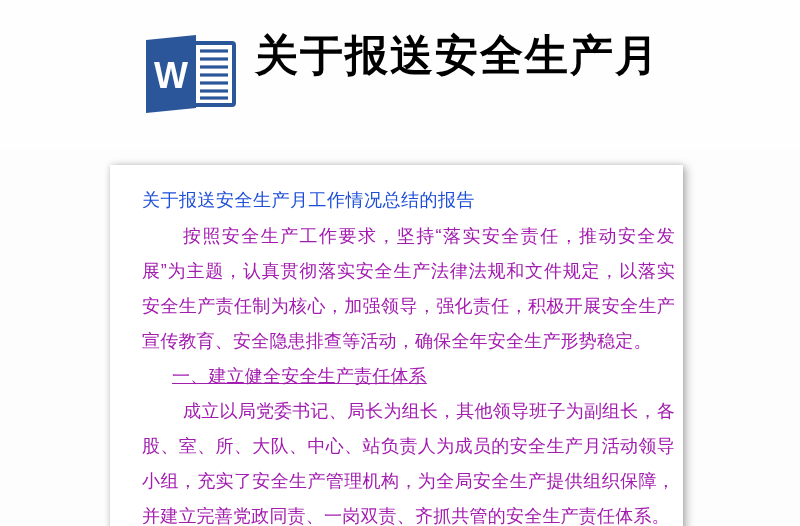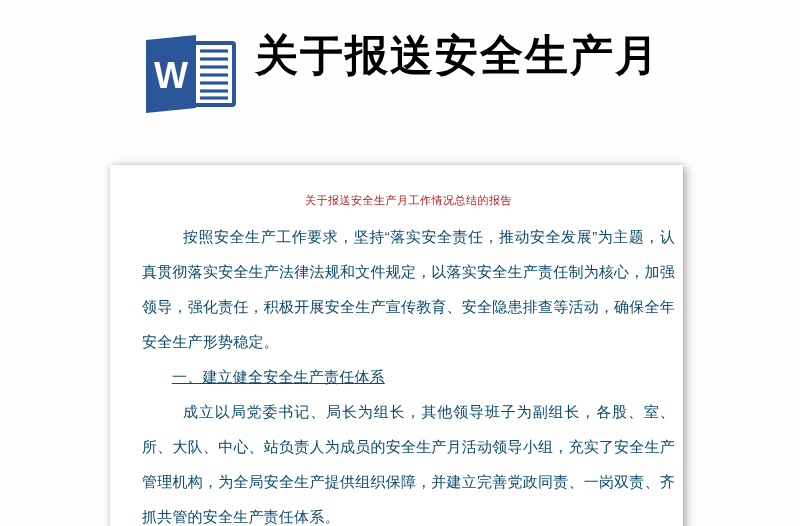--- a/index.html
+++ b/index.html
@@ -27,28 +27,28 @@
 
   
   .doc-page {
     position: absolute; left: 110px; top: 165px;
     width: 573px; height: 430px;
     background: #ffffff;
     box-shadow: 3px 2px 9px rgba(0,0,0,0.30), 0 0 5px rgba(0,0,0,0.12);
     padding: 16px 8px 0 32px;
   }
   .doc-title {
-    text-align: center;
-    font-size: 11px; line-height: 38px;
-    color: #b91c1c;
+    text-align: left;
+    font-size: 18px; line-height: 38px;
+    color: #1d4ed8;
     letter-spacing: 0.5px;
   }
   .para {
-    font-size: 15px; line-height: 35px;
-    color: #0c4a6e;
+    font-size: 18px; line-height: 35px;
+    color: #a21caf;
     text-align: justify;
     text-indent: 41px;
     letter-spacing: 0.2px;
   }
   .para.heading { text-indent: 30px; text-decoration: underline; }
 </style>
 </head>
 <body>
 
 <div class="stage">

